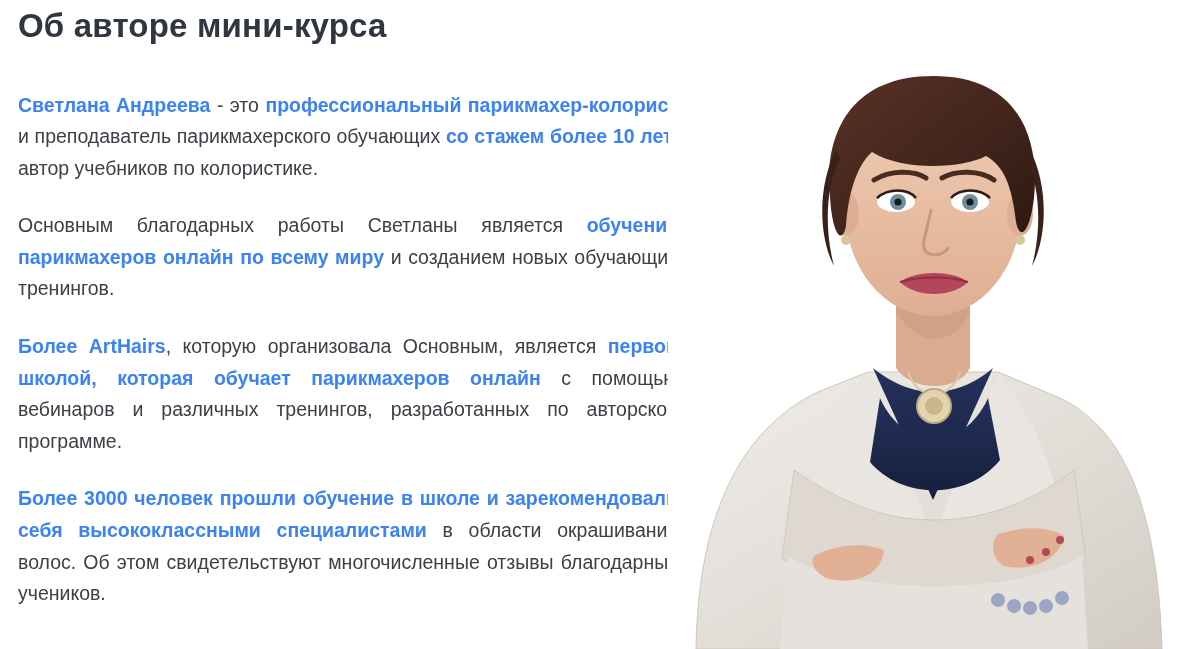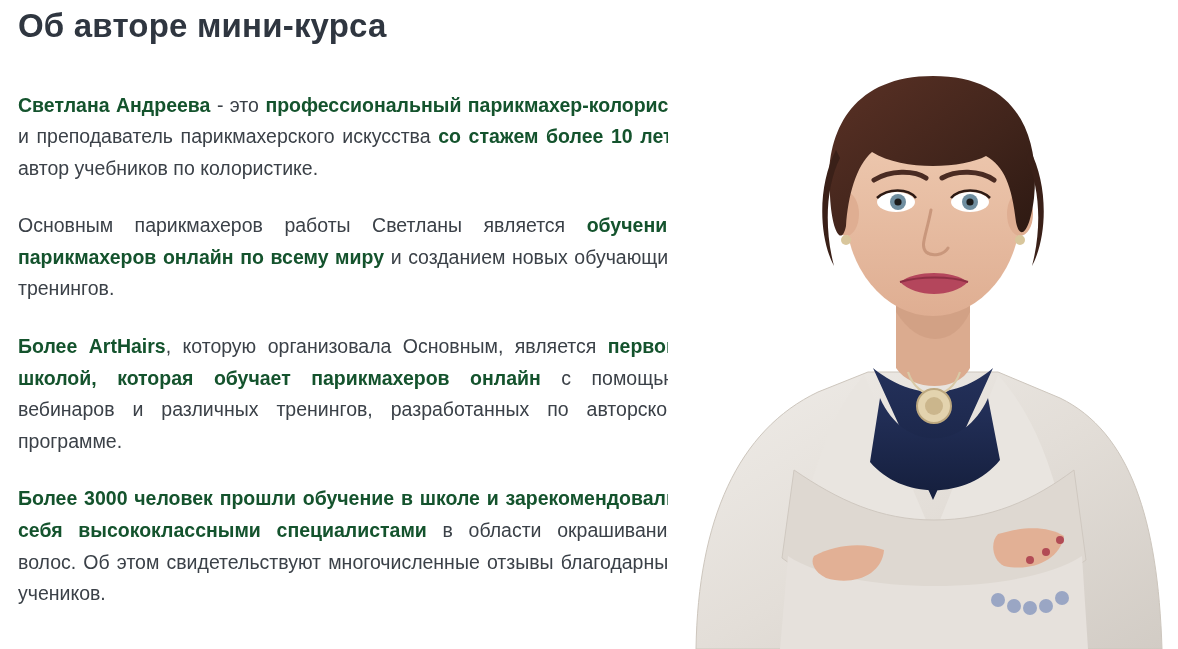--- a/index.html
+++ b/index.html
@@ -38,21 +38,21 @@
     line-height: 1.62;
     color: #3b4148;
     text-align: justify;
     margin: 0 0 26px 0;
   }
   .para:last-child {
     margin-bottom: 0;
   }
   .para b {
     font-weight: bold;
-    color: #14532d;
+    color: #3b82f6;
   }
   
   .photo {
     position: absolute;
     right: 0;
     top: 0;
     width: 510px;
     height: 649px;
     overflow: hidden;
     background: #ffffff;
@@ -62,22 +62,22 @@
   }
 </style>
 </head>
 <body>
 
 <div class="page">
 
   <div class="content">
     <h1 class="page-title">Об авторе мини-курса</h1>
     <div id="article-body">
-        <p class="para"><b>Светлана Андреева</b><span> - это </span><b>профессиональный парикмахер-колорист</b><span> и преподаватель парикмахерского искусства </span><b>со стажем более 10 лет</b><span>, автор учебников по колористике.</span></p>
-        <p class="para"><span>Основным парикмахеров работы Светланы является </span><b>обучение парикмахеров онлайн по всему миру</b><span> и созданием новых обучающих тренингов.</span></p>
+        <p class="para"><b>Светлана Андреева</b><span> - это </span><b>профессиональный парикмахер-колорист</b><span> и преподаватель парикмахерского обучающих </span><b>со стажем более 10 лет</b><span>, автор учебников по колористике.</span></p>
+        <p class="para"><span>Основным благодарных работы Светланы является </span><b>обучение парикмахеров онлайн по всему миру</b><span> и созданием новых обучающих тренингов.</span></p>
         <p class="para"><b>Более ArtHairs</b><span>, которую организовала Основным, является </span><b>первой школой, которая обучает парикмахеров онлайн</b><span> с помощью вебинаров и различных тренингов, разработанных по авторской программе.</span></p>
         <p class="para"><b>Более 3000 человек прошли обучение в школе и зарекомендовали себя высококлассными специалистами</b><span> в области окрашивания волос. Об этом свидетельствуют многочисленные отзывы благодарных учеников.</span></p>
       </div>
   </div>
 
   <div class="photo">
     <svg width="510" height="649" viewBox="0 0 510 649" xmlns="http://www.w3.org/2000/svg" aria-hidden="true">
       <defs>
         <linearGradient id="bgFade" x1="0" y1="0" x2="1" y2="0">
           <stop offset="0" stop-color="#ffffff"></stop>

